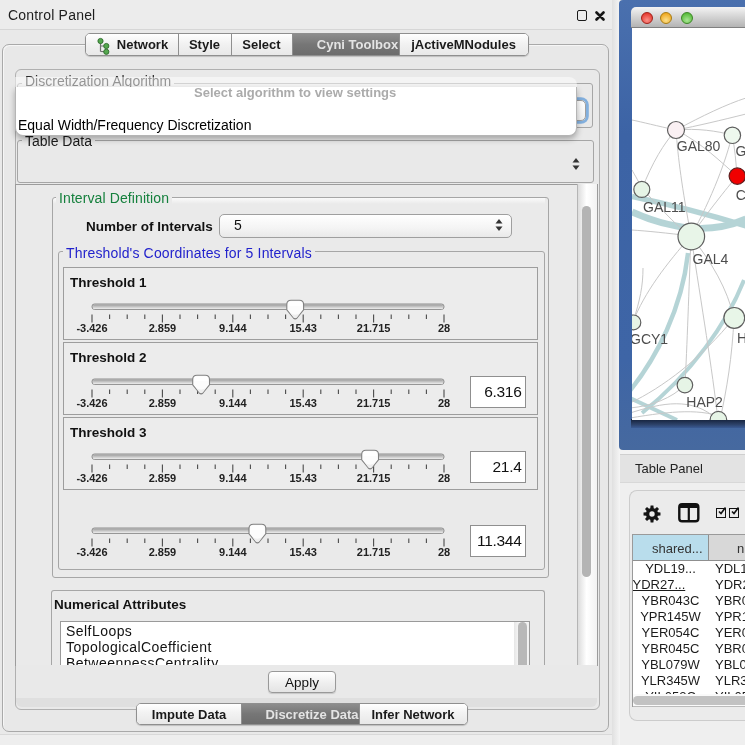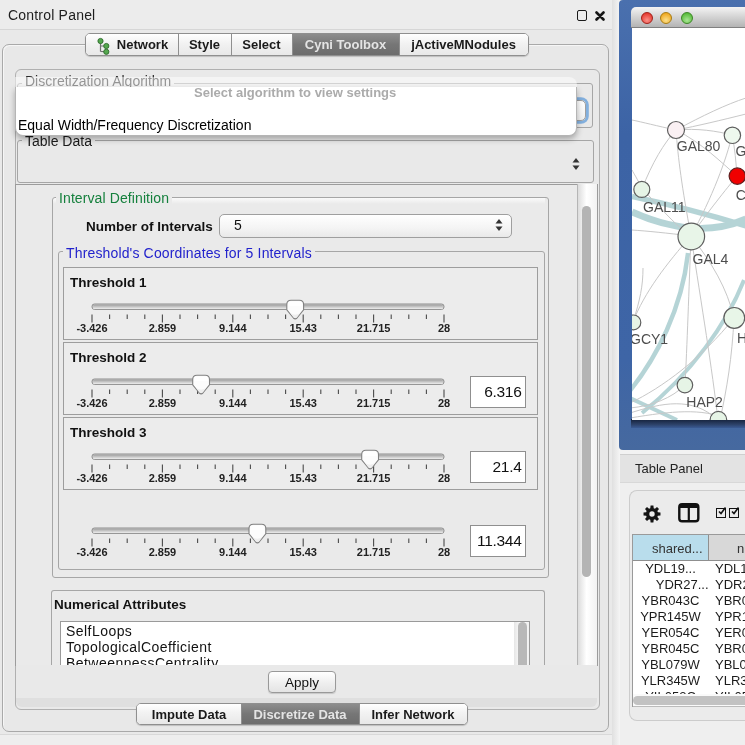--- a/index.html
+++ b/index.html
@@ -1,21 +1,21 @@
 <!DOCTYPE html>
 <html><head><meta charset="utf-8">
 <style>
 html,body{margin:0;padding:0;}
 body{width:745px;height:745px;overflow:hidden;background:#e9e9e9;
  font-family:"Liberation Sans", sans-serif;-webkit-font-smoothing:antialiased;}
 .abs{position:absolute;}
 #stage{position:relative;width:745px;height:745px;overflow:hidden;}
 .tab{position:absolute;top:0;height:100%;display:flex;align-items:center;justify-content:center;
  font-size:13px;font-weight:bold;color:#1a1a1a;background:linear-gradient(#ffffff,#f2f2f2 45%,#e8e8e8);}
-.tab.dark{background:linear-gradient(#8d8d8d,#767676 50%,#6d6d6d);color:#e4e4e4;}
+.tab.dark{background:linear-gradient(#8d8d8d,#767676 50%,#6d6d6d);color:#e4e4e4;padding-left:12px;}
 .vline{position:absolute;top:0;bottom:0;width:1px;background:#9a9a9a;}
 .combo{position:absolute;background:linear-gradient(#ffffff,#f4f4f4 60%,#e9e9e9);
  border:1px solid #9f9f9f;border-radius:5px;font-size:14px;color:#111;}
 .vbox{position:absolute;background:#fff;border:1px solid #8f8f8f;font-size:15.5px;letter-spacing:-0.3px;color:#111;
  display:flex;align-items:center;justify-content:flex-end;padding-right:3.5px;box-sizing:border-box;}
 .thbox{position:absolute;left:63px;width:473px;height:71px;border:1px solid #9d9d9d;background:#ececec;}
 .scale{position:absolute;font-size:11px;font-weight:bold;color:#222;transform:translateX(-50%);}
 .trow{position:absolute;font-size:13px;color:#1c1c1c;}
 </style></head><body>
 <div id="stage">
@@ -331,21 +331,21 @@
       <path d="M3,7.5 L5,9.5 L9.5,3.5" stroke="#111" stroke-width="1.6" fill="none"></path>
     </svg>
 <div class="abs" style="left:631.5px;top:534px;width:113.5px;height:173px;background:#fff;border:1px solid #9a9a9a;border-right:none;box-sizing:border-box;overflow:hidden;"></div>
 <div class="abs" style="left:632.5px;top:535px;width:76px;height:25px;background:#b9ddec;border-right:1px solid #8f8f8f;box-sizing:border-box;"></div>
 <div class="abs" style="left:708.5px;top:535px;width:36.5px;height:25px;background:#d8d8d8;"></div>
 <div class="abs" style="left:632.5px;top:560px;width:112.5px;height:1px;background:#8f8f8f;"></div>
 <div class="abs" style="left:652px;top:541px;font-size:13px;color:#333;">shared...</div>
 <div class="abs" style="left:737px;top:541px;font-size:13px;color:#333;width:8px;overflow:hidden;">n...</div>
 <div class="trow" style="left:632.5px;top:560.5px;width:76px;height:16px;line-height:16px;text-align:center;overflow:hidden;">YDL19...</div>
 <div class="trow" style="left:715px;top:560.5px;height:16px;line-height:16px;">YDL18</div>
-<div class="trow" style="left:632.5px;top:576.5px;width:76px;height:16px;line-height:16px;text-align:right;overflow:hidden;">YDR27...</div>
+<div class="trow" style="left:632.5px;top:576.5px;width:76px;height:16px;line-height:16px;text-align:left;overflow:hidden;text-decoration:underline;">YDR27...</div>
 <div class="trow" style="left:715px;top:576.5px;height:16px;line-height:16px;">YDR27</div>
 <div class="trow" style="left:632.5px;top:592.5px;width:76px;height:16px;line-height:16px;text-align:center;overflow:hidden;">YBR043C</div>
 <div class="trow" style="left:715px;top:592.5px;height:16px;line-height:16px;">YBR04</div>
 <div class="trow" style="left:632.5px;top:608.5px;width:76px;height:16px;line-height:16px;text-align:center;overflow:hidden;">YPR145W</div>
 <div class="trow" style="left:715px;top:608.5px;height:16px;line-height:16px;">YPR14</div>
 <div class="trow" style="left:632.5px;top:624.5px;width:76px;height:16px;line-height:16px;text-align:center;overflow:hidden;">YER054C</div>
 <div class="trow" style="left:715px;top:624.5px;height:16px;line-height:16px;">YER05</div>
 <div class="trow" style="left:632.5px;top:640.5px;width:76px;height:16px;line-height:16px;text-align:center;overflow:hidden;">YBR045C</div>
 <div class="trow" style="left:715px;top:640.5px;height:16px;line-height:16px;">YBR04</div>
 <div class="trow" style="left:632.5px;top:656.5px;width:76px;height:16px;line-height:16px;text-align:center;overflow:hidden;">YBL079W</div>

